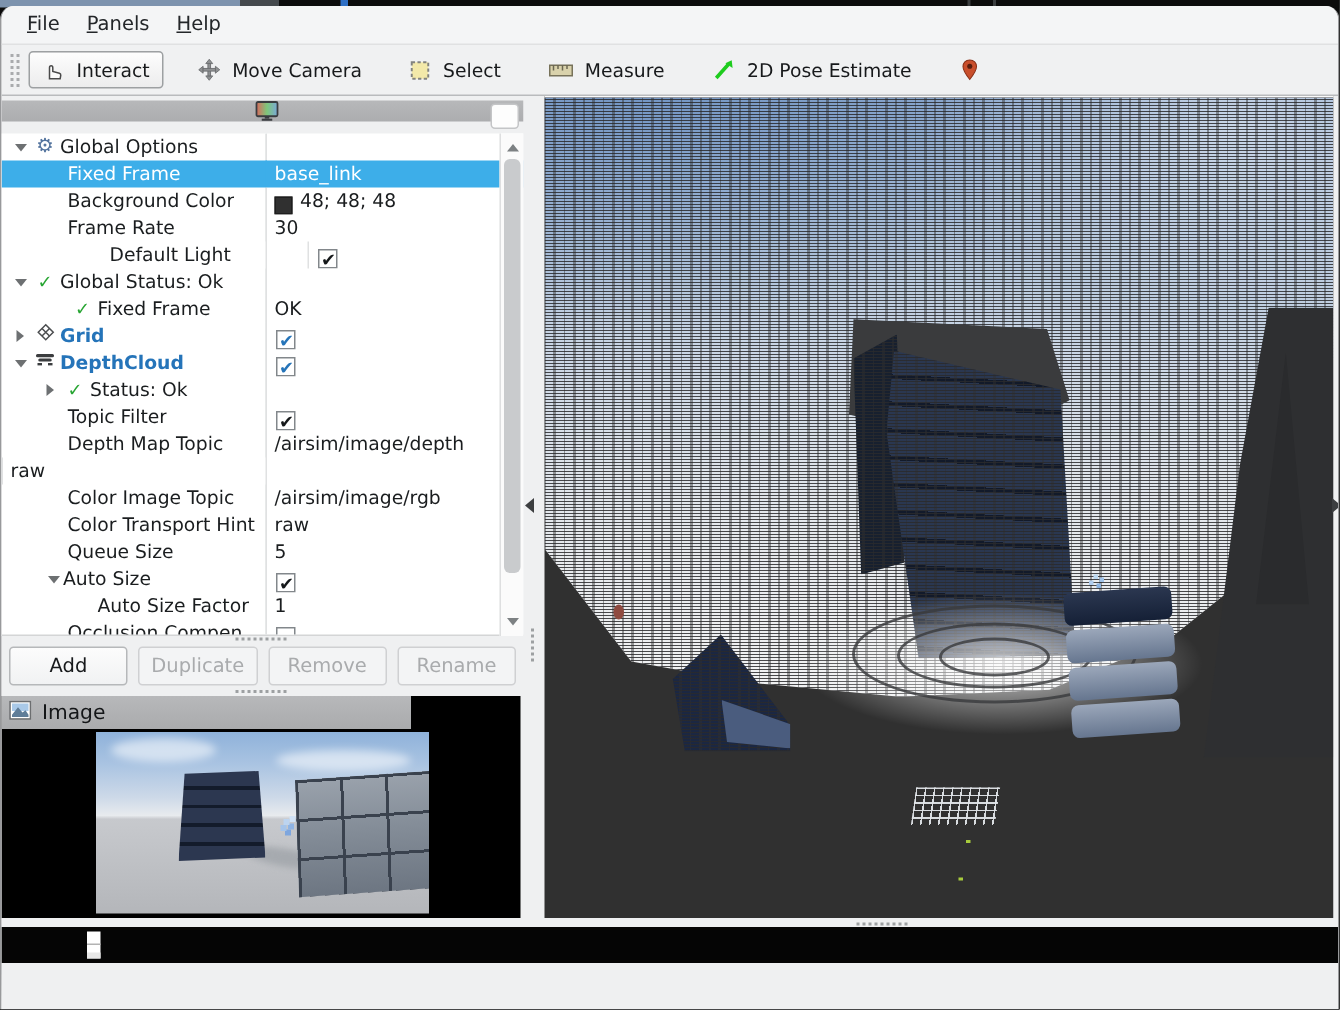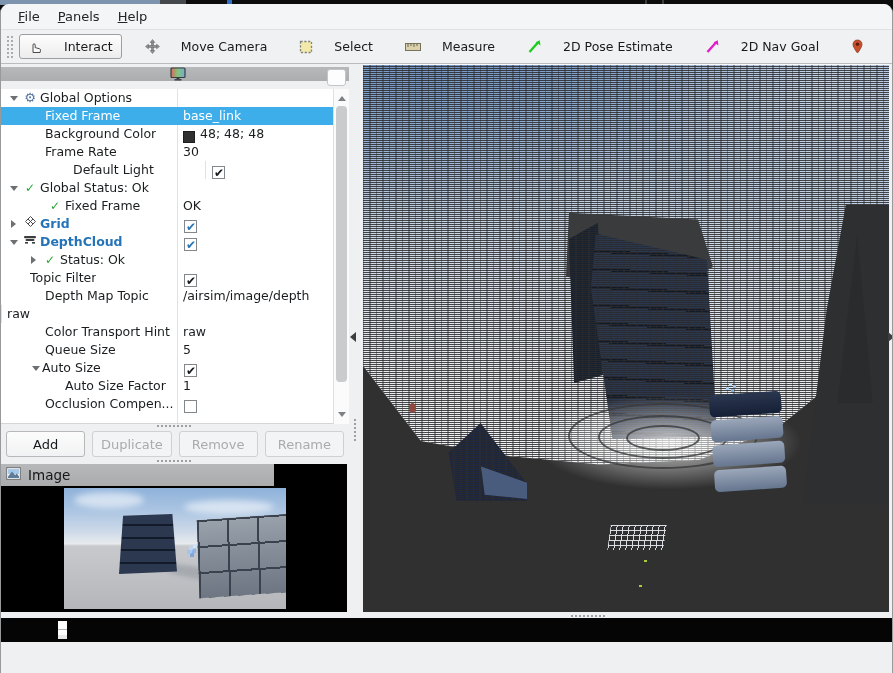--- a/index.html
+++ b/index.html
@@ -14,21 +14,21 @@
   
   .titlebar{height:31px;background:linear-gradient(#fcfcfc,#f7f7f7);display:flex;align-items:center;justify-content:center;
             font-weight:bold;font-size:14px;color:#3e4347;border-bottom:1px solid #e3e4e5;}
   
   .menubar{height:26px;display:flex;align-items:center;padding-left:8px;background:#f4f5f6;border-bottom:1px solid #e0e1e2;}
   .menu-item{padding:3px 9px;cursor:default;color:#232629;}
   .menu-item u{text-decoration:underline;}
   
   .toolbar{height:34px;display:flex;align-items:center;background:#f0f1f2;border-bottom:1px solid #b9bbbd;padding-left:4px;}
   .tb-handle{width:6px;height:22px;border-left:2px dotted #a9abad;border-right:2px dotted #a9abad;margin:0 6px 0 2px;}
-  .tb-btn{display:flex;align-items:center;gap:21px;padding:4px 8px;margin-right:14px;border:1px solid transparent;border-radius:3px;
+  .tb-btn{display:flex;align-items:center;gap:8px;padding:4px 8px;margin-right:14px;border:1px solid transparent;border-radius:3px;
           font-size:12.5px;color:#17191b;white-space:nowrap;}
   .tb-btn.active{background:linear-gradient(#fdfdfd,#ececed);border:1px solid #9da0a2;}
   .tb-btn svg{display:block;}
   
   .main{position:relative;height:550px;display:flex;}
   .left-col{position:relative;width:348px;height:550px;background:#eff0f1;flex:none;}
   
   .dp-header{position:absolute;left:0;top:3px;width:348px;height:14px;background:linear-gradient(#b7b8ba,#acadaf);
              display:flex;align-items:center;padding-left:6px;gap:7px;font-size:13.5px;color:#141618;flex-direction:column;}
   .dp-float{position:absolute;right:3px;top:2px;width:19px;height:17px;background:#fdfdfd;border:1px solid #c4c5c7;border-radius:3px;}
@@ -212,29 +212,20 @@
       <div class="tb-btn">
         <span>
             <svg width="15" height="15" viewBox="0 0 15 15">
               <line x1="2.5" y1="13" x2="10.5" y2="4" stroke="#1ecc1e" stroke-width="2.4"></line>
               <polygon points="12.8,1.2 13.4,6.4 8.6,3.2" fill="#1ecc1e"></polygon>
             </svg>
           </span>
         <span>2D Pose Estimate</span>
       </div>
 
-      <div class="tb-btn">
-        <span>
-            <svg width="15" height="15" viewBox="0 0 15 15">
-              <line x1="2.5" y1="13" x2="10.5" y2="4" stroke="#e01ec8" stroke-width="2.4"></line>
-              <polygon points="12.8,1.2 13.4,6.4 8.6,3.2" fill="#e01ec8"></polygon>
-            </svg>
-          </span>
-        <span>2D Nav Goal</span>
-      </div>
 
       <div class="tb-btn">
         <span>
             <svg width="13" height="15" viewBox="0 0 13 15">
               <path d="M6.5 1 C9.3 1 11 3 11 5.4 C11 8.4 6.5 14 6.5 14 C6.5 14 2 8.4 2 5.4 C2 3 3.7 1 6.5 1 Z" fill="#c94f2c" stroke="#8a2f16" stroke-width="0.7"></path>
               <circle cx="6.5" cy="5.2" r="1.7" fill="#571d0e"></circle>
             </svg>
           </span>
 
       </div>
@@ -371,40 +362,48 @@
               <div class="lcell" style="padding-left: 26px;">
                 <span class="arr r">
                   <i></i>
                 </span>
                 <span class="tico" style="color: rgb(39, 165, 50); font-weight: bold;">✓</span>
                 <span class="name">Status: Ok</span>
               </div>
               <div class="rcell"></div>
             </div>
             <div class="row">
-              <div class="lcell" style="padding-left: 29px; text-align: center;">
+              <div class="lcell" style="padding-left: 44px; text-align: center;">
                 <span class="name">Topic Filter</span>
               </div>
               <div class="rcell">
                 <span class="chkbox">
                   <span class="tick" style="color: rgb(21, 24, 26);">✔</span>
                 </span>
               </div>
             </div>
             <div class="row">
               <div class="lcell" style="padding-left: 44px;">
                 <span class="name">Depth Map Topic</span>
               </div>
               <div class="rcell">
                 <span>/airsim/image/depth</span>
               </div>
             </div>
             <div class="row">
               <div class="rcell">
                 <span>raw</span>
+              </div>
+            </div>
+            <div class="row">
+              <div class="lcell" style="padding-left: 44px;">
+                <span class="name">Color Image Topic</span>
+              </div>
+              <div class="rcell">
+                <span>/airsim/image/rgb</span>
               </div>
             </div>
             <div class="row">
               <div class="lcell" style="padding-left: 44px;">
                 <span class="name">Color Transport Hint</span>
               </div>
               <div class="rcell">
                 <span>raw</span>
               </div>
             </div>

